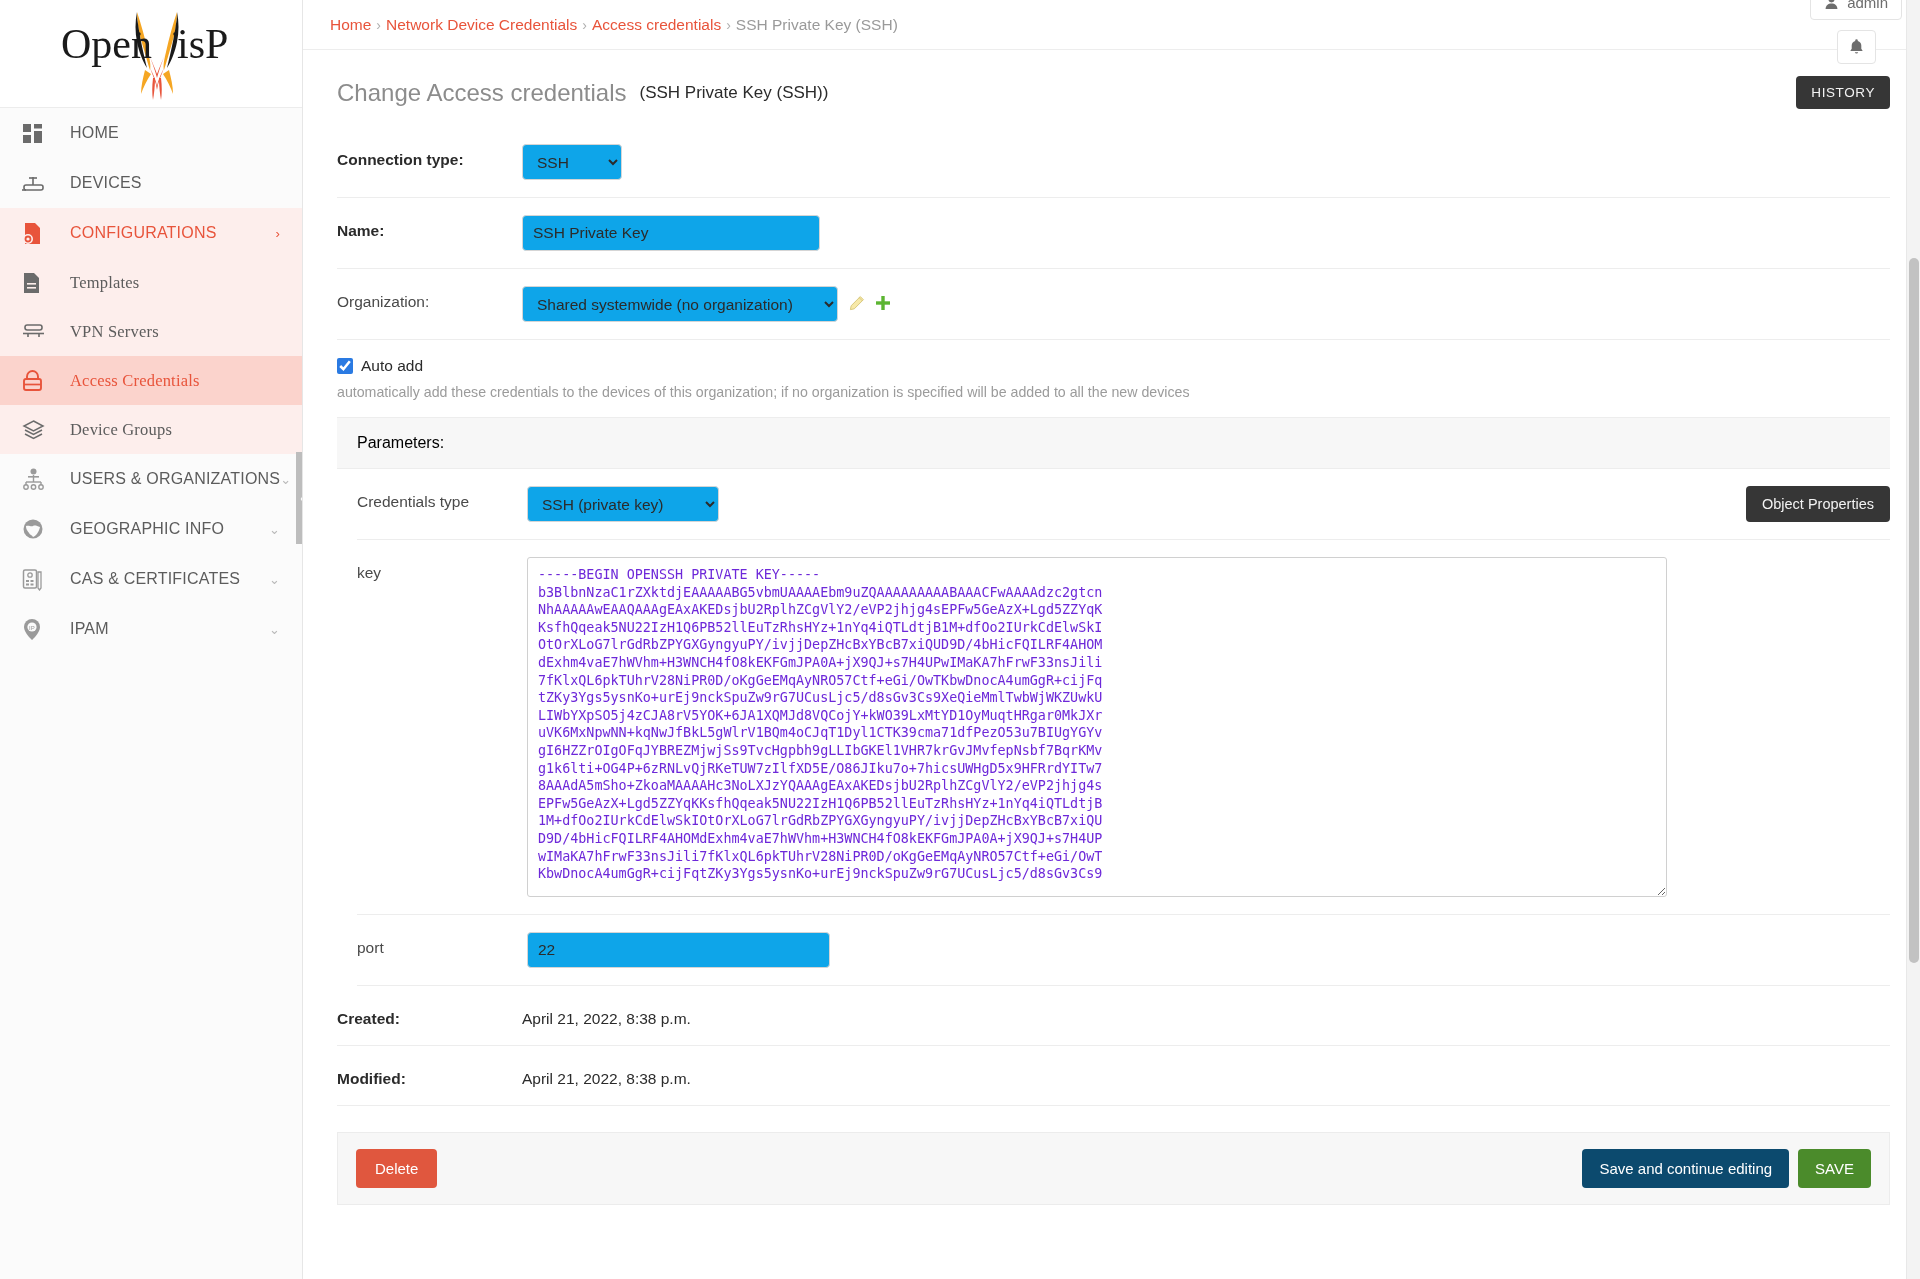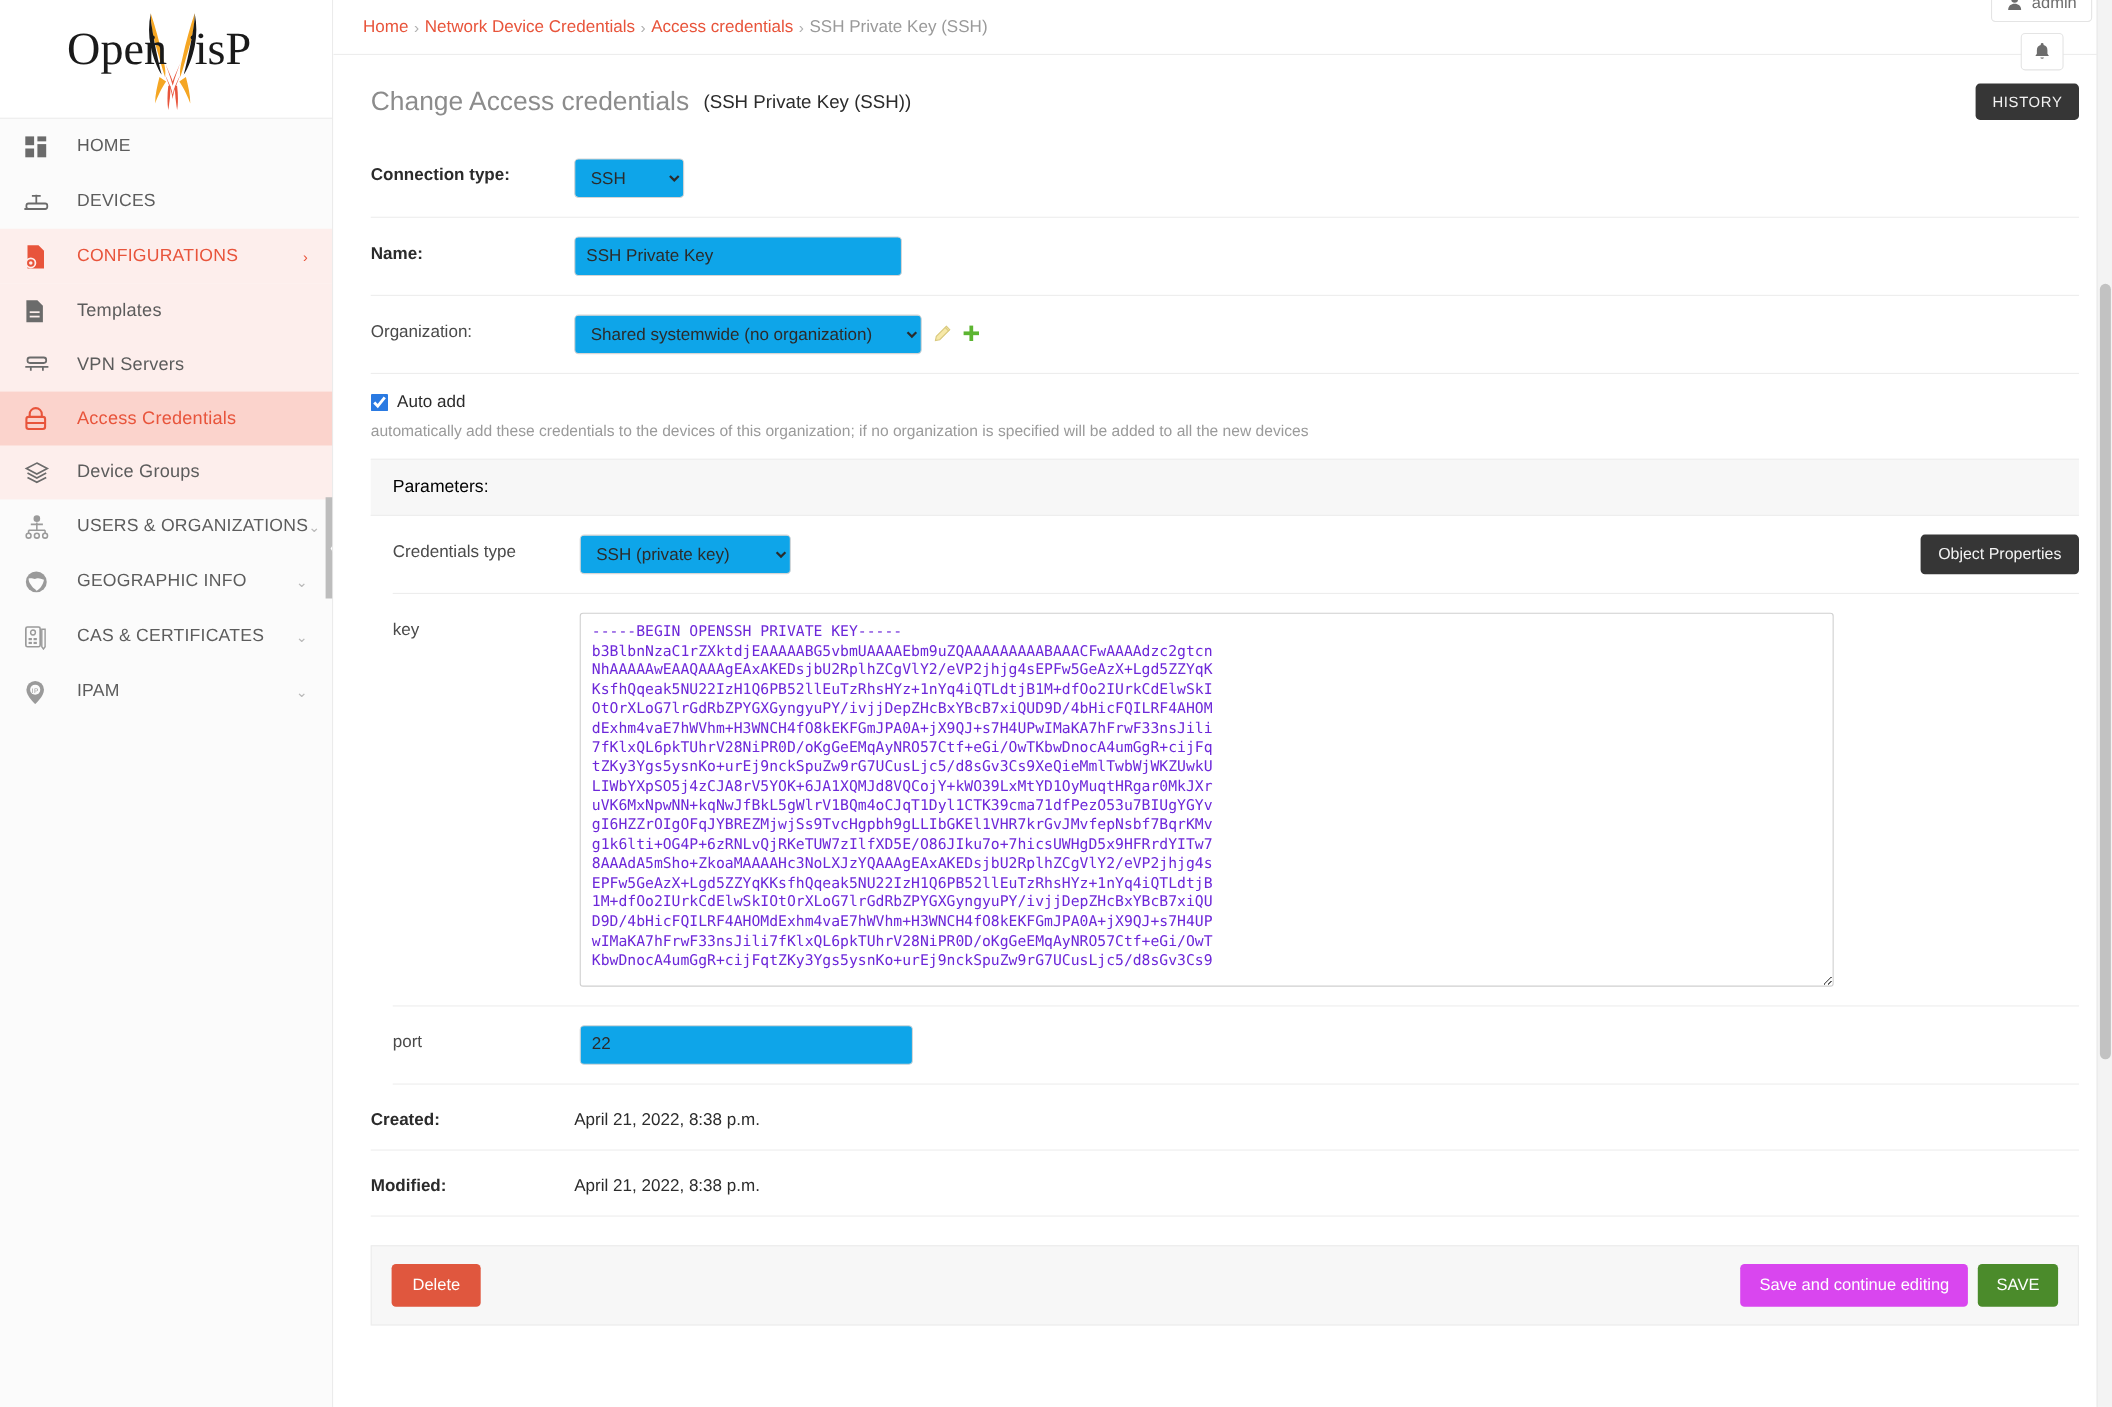--- a/index.html
+++ b/index.html
@@ -34,21 +34,21 @@
     cursor: pointer; position: relative;
   }
   .nav-item .ic { width: 30px; min-width: 30px; display:flex; align-items:center; justify-content:flex-start; }
   .nav-item .lbl { margin-left: 18px; white-space: nowrap; }
   .nav-item.group > .lbl { text-transform: uppercase; font-size: 16px; }
   .nav-item .chev { margin-left: auto; color: #b9b9b9; font-size: 13px; line-height:1; }
 
   .nav-item.group-open { background: #fdeeec; color: #e8543b; }
   .nav-item.group-open .chev { color: #e8543b; }
   .nav-sub { background: #fdeeec; }
-  .nav-sub .nav-item { color:#5c5c5c; font-size:16.5px; text-transform:none; height: 49px; }
+  .nav-sub .nav-item { color:#5c5c5c; font-size:16.5px; text-transform:none; height: 49px; font-family: Liberation Serif, serif; }
   .nav-item.active { background: #fbd3cc; color: #e8543b; }
 
   .collapse-handle {
     position: absolute; left: 296px; top: 452px;
     width: 16px; height: 92px;
     background: #bdbdbd; border-radius: 0 4px 4px 0;
     display: flex; align-items: center; justify-content: center;
     color: #fff; font-size: 12px; cursor: pointer; z-index: 20;
   }
 
@@ -150,21 +150,21 @@
     background: #f7f7f7; border: 1px solid #ececec;
     padding: 16px 18px; display: flex; align-items: center;
   }
   .btn-delete {
     background: #e0573e; color: #fff; border: none; border-radius: 4px;
     padding: 11px 19px; font-size: 15px; cursor: pointer;
     font-family: "Liberation Sans", sans-serif;
   }
   .right-btns { margin-left: auto; display: flex; gap: 9px; align-items: center; }
   .btn-save-cont {
-    background: #d946ef; color: #fff; border: none; border-radius: 4px;
+    background: #0c4a6e; color: #fff; border: none; border-radius: 4px;
     padding: 11px 17px; font-size: 15px; cursor: pointer;
     font-family: "Liberation Sans", sans-serif;
   }
   .btn-save {
     background: #4b8b2b; color: #fff; border: none; border-radius: 4px;
     padding: 11px 17px; font-size: 15px; cursor: pointer;
     font-family: "Liberation Sans", sans-serif;
   }
 
   .pagescroll {

